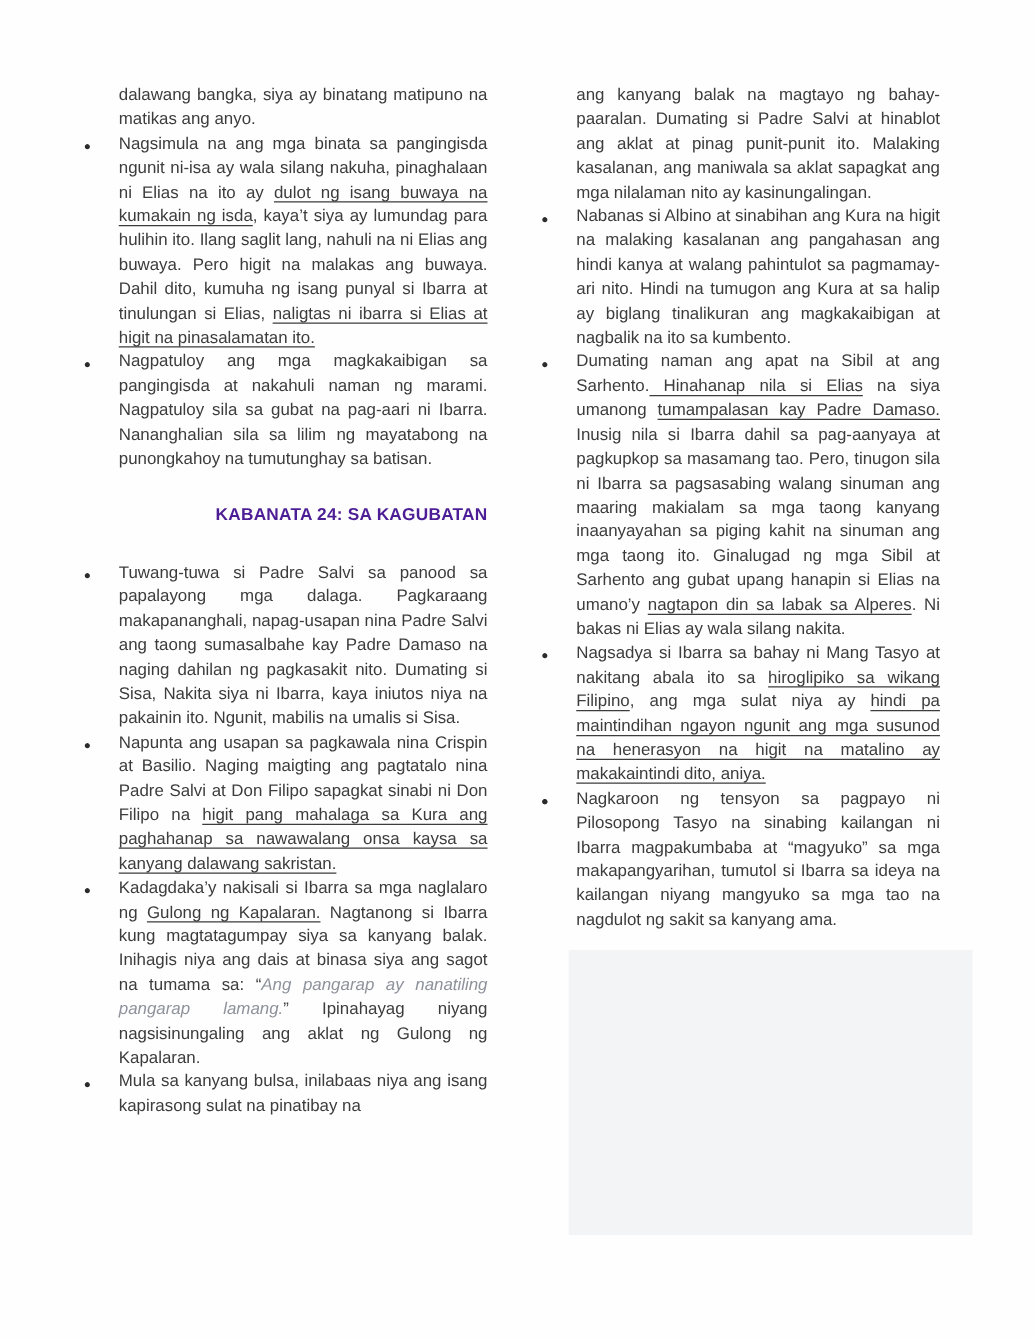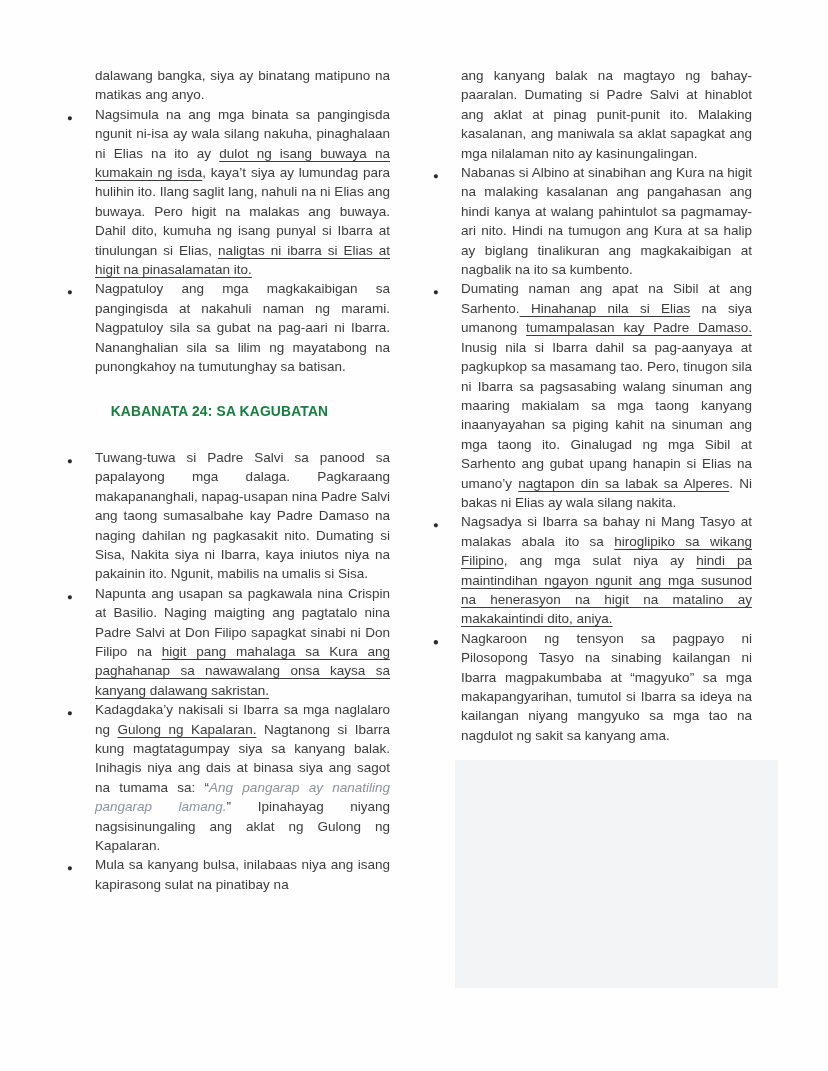--- a/index.html
+++ b/index.html
@@ -26,23 +26,23 @@
     position: relative;
     padding-left: 46px;
     text-align: justify;
   }
   .bullet .marker {
     position: absolute; left: 18px; top: 3px;
     font-size: 9.5px; color: #2b2b2b;
   }
   .heading {
     font-size: 13.8px; font-weight: bold;
-    color: #15803d; letter-spacing: 0.2px;
+    color: #4c1d95; letter-spacing: 0.2px;
     margin: 25px 0 27px 0;
-    text-align: center;
+    text-align: right;
   }
   .u { text-decoration: underline; text-underline-offset: 2.5px; text-decoration-thickness: 1px; }
   .it { font-style: italic; }
   .gray { color: #8d929b; }
 </style>
 </head>
 <body>
 
 <div class="page">
   <div class="shade"></div>
@@ -53,17 +53,17 @@
       <h2 class="heading">KABANATA 24: SA KAGUBATAN</h2>
       <div class="bullet"><span class="marker">●</span><span>Tuwang-tuwa si Padre Salvi sa panood sa papalayong mga dalaga. Pagkaraang makapananghali, napag-usapan nina Padre Salvi ang taong sumasalbahe kay Padre Damaso na naging dahilan ng pagkasakit nito. Dumating si Sisa, Nakita siya ni Ibarra, kaya iniutos niya na pakainin ito. Ngunit, mabilis na umalis si Sisa.</span></div>
       <div class="bullet"><span class="marker">●</span><span>Napunta ang usapan sa pagkawala nina Crispin at Basilio. Naging maigting ang pagtatalo nina Padre Salvi at Don Filipo sapagkat sinabi ni Don Filipo na </span><span class="u">higit pang mahalaga sa Kura ang paghahanap sa nawawalang onsa kaysa sa kanyang dalawang sakristan.</span></div>
       <div class="bullet"><span class="marker">●</span><span>Kadagdaka’y nakisali si Ibarra sa mga naglalaro ng </span><span class="u">Gulong ng Kapalaran.</span><span> Nagtanong si Ibarra kung magtatagumpay siya sa kanyang balak. Inihagis niya ang dais at binasa siya ang sagot na tumama sa: </span><span>“</span><span class="it gray">Ang pangarap ay nanatiling pangarap lamang.</span><span>” Ipinahayag niyang nagsisinungaling ang aklat ng Gulong ng Kapalaran.</span></div>
       <div class="bullet"><span class="marker">●</span><span>Mula sa kanyang bulsa, inilabaas niya ang isang kapirasong sulat na pinatibay na</span></div>
     </div>
   <div class="col col-right">
       <div class="para"><span>ang kanyang balak na magtayo ng bahay-paaralan. Dumating si Padre Salvi at hinablot ang aklat at pinag punit-punit ito. Malaking kasalanan, ang maniwala sa aklat sapagkat ang mga nilalaman nito ay kasinungalingan.</span></div>
       <div class="bullet"><span class="marker">●</span><span>Nabanas si Albino at sinabihan ang Kura na higit na malaking kasalanan ang pangahasan ang hindi kanya at walang pahintulot sa pagmamay-ari nito. Hindi na tumugon ang Kura at sa halip ay biglang tinalikuran ang magkakaibigan at nagbalik na ito sa kumbento.</span></div>
       <div class="bullet"><span class="marker">●</span><span>Dumating naman ang apat na Sibil at ang Sarhento.</span><span class="u"> Hinahanap nila si Elias</span><span> na siya umanong </span><span class="u">tumampalasan kay Padre Damaso. </span><span> Inusig nila si Ibarra dahil sa pag-aanyaya at pagkupkop sa masamang tao. Pero, tinugon sila ni Ibarra sa pagsasabing walang sinuman ang maaring makialam sa mga taong kanyang inaanyayahan sa piging kahit na sinuman ang mga taong ito. Ginalugad ng mga Sibil at Sarhento ang gubat upang hanapin si Elias na umano’y </span><span class="u">nagtapon din sa labak sa Alperes</span><span>. Ni bakas ni Elias ay wala silang nakita.</span></div>
-      <div class="bullet"><span class="marker">●</span><span>Nagsadya si Ibarra sa bahay ni Mang Tasyo at malakas abala ito sa </span><span class="u">hiroglipiko sa wikang Filipino</span><span>, ang mga sulat niya ay </span><span class="u">hindi pa maintindihan ngayon ngunit ang mga susunod na henerasyon na higit na matalino ay makakaintindi dito, aniya.</span></div>
+      <div class="bullet"><span class="marker">●</span><span>Nagsadya si Ibarra sa bahay ni Mang Tasyo at nakitang abala ito sa </span><span class="u">hiroglipiko sa wikang Filipino</span><span>, ang mga sulat niya ay </span><span class="u">hindi pa maintindihan ngayon ngunit ang mga susunod na henerasyon na higit na matalino ay makakaintindi dito, aniya.</span></div>
       <div class="bullet"><span class="marker">●</span></div>
       <div class="bullet"><span class="marker">●</span><span>Nagkaroon ng tensyon sa pagpayo ni Pilosopong Tasyo na sinabing kailangan ni Ibarra magpakumbaba at “magyuko” sa mga makapangyarihan, tumutol si Ibarra sa ideya na kailangan niyang mangyuko sa mga tao na nagdulot ng sakit sa kanyang ama.</span></div>
     </div>
 </div>
 
 </body></html>

